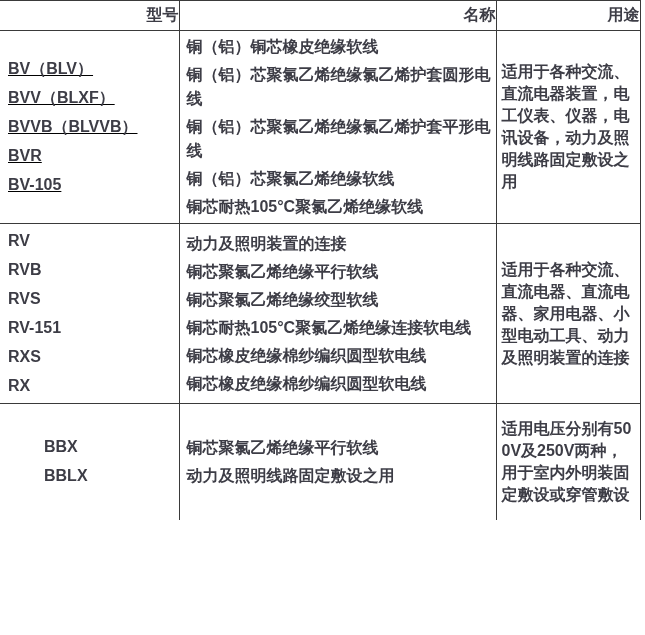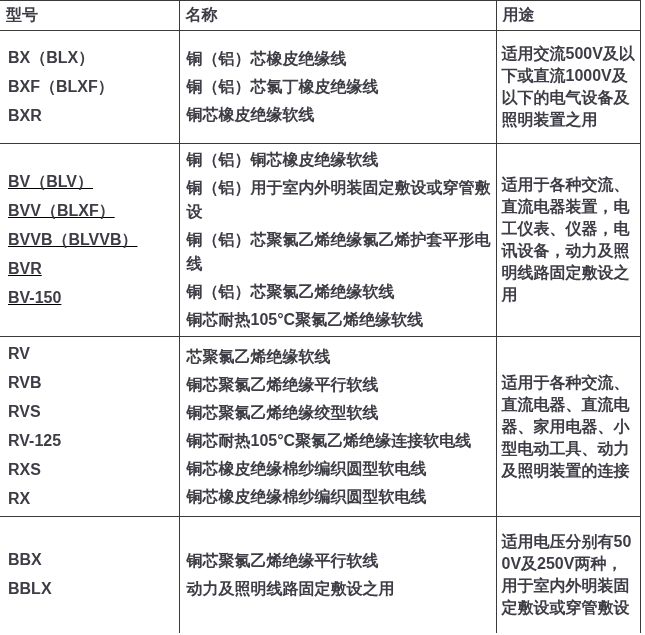--- a/index.html
+++ b/index.html
@@ -31,21 +31,21 @@
     background:var(--bg-color);
   }
   
   tr > *:first-child{border-left:none;}
   tbody tr:last-child > *{border-bottom:none;}
   th{
     height:30px;
     font-size:16px;
     font-weight:700;
     color:var(--text-color);
-    text-align:left;
+    text-align:right;
     padding-left:6px;
   }
   .model-line{
     font-size:16px;
     font-weight:700;
     color:var(--text-color);
     line-height:24px;
     margin:5px 0 5px 8px;
     white-space:nowrap;
   }
@@ -77,76 +77,61 @@
     </colgroup>
     <thead>
       <tr>
         <th>型号</th>
         <th>名称</th>
         <th>用途</th>
       </tr>
     </thead>
     <tbody id="table-body">
         <tr>
-          <td style="height: 113px;">
-            <div class="model-line">BX（BLX）</div>
-            <div class="model-line">BXF（BLXF）</div>
-            <div class="model-line">BXR</div>
-          </td>
-          <td>
-            <div class="name-line">铜（铝）芯橡皮绝缘线</div>
-            <div class="name-line">铜（铝）芯氯丁橡皮绝缘线</div>
-            <div class="name-line">铜芯橡皮绝缘软线</div>
-          </td>
-          <td>
-            <div class="use-text">适用交流500V及以下或直流1000V及以下的电气设备及照明装置之用</div>
-          </td>
-        </tr>
-        <tr>
           <td style="height: 193px; text-decoration: underline;">
             <div class="model-line">BV（BLV）</div>
             <div class="model-line">BVV（BLXF）</div>
             <div class="model-line">BVVB（BLVVB）</div>
             <div class="model-line">BVR</div>
-            <div class="model-line">BV-150</div>
+            <div class="model-line">BV-105</div>
           </td>
           <td>
             <div class="name-line">铜（铝）铜芯橡皮绝缘软线</div>
-            <div class="name-line">铜（铝）用于室内外明装固定敷设或穿管敷设</div>
+            <div class="name-line">铜（铝）芯聚氯乙烯绝缘氯乙烯护套圆形电线</div>
             <div class="name-line">铜（铝）芯聚氯乙烯绝缘氯乙烯护套平形电线</div>
             <div class="name-line">铜（铝）芯聚氯乙烯绝缘软线</div>
             <div class="name-line">铜芯耐热105°C聚氯乙烯绝缘软线</div>
           </td>
           <td>
             <div class="use-text">适用于各种交流、直流电器装置，电工仪表、仪器，电讯设备，动力及照明线路固定敷设之用</div>
           </td>
         </tr>
         <tr>
           <td style="height: 170px;">
             <div class="model-line">RV</div>
             <div class="model-line">RVB</div>
             <div class="model-line">RVS</div>
-            <div class="model-line">RV-125</div>
+            <div class="model-line">RV-151</div>
             <div class="model-line">RXS</div>
             <div class="model-line">RX</div>
           </td>
           <td>
-            <div class="name-line">芯聚氯乙烯绝缘软线</div>
+            <div class="name-line">动力及照明装置的连接</div>
             <div class="name-line">铜芯聚氯乙烯绝缘平行软线</div>
             <div class="name-line">铜芯聚氯乙烯绝缘绞型软线</div>
             <div class="name-line">铜芯耐热105°C聚氯乙烯绝缘连接软电线</div>
             <div class="name-line">铜芯橡皮绝缘棉纱编织圆型软电线</div>
             <div class="name-line">铜芯橡皮绝缘棉纱编织圆型软电线</div>
           </td>
           <td>
             <div class="use-text">适用于各种交流、直流电器、直流电器、家用电器、小型电动工具、动力及照明装置的连接</div>
           </td>
         </tr>
         <tr>
-          <td style="height: 116px;">
+          <td style="height: 116px; padding-left: 36px;">
             <div class="model-line">BBX</div>
             <div class="model-line">BBLX</div>
           </td>
           <td>
             <div class="name-line">铜芯聚氯乙烯绝缘平行软线</div>
             <div class="name-line">动力及照明线路固定敷设之用</div>
           </td>
           <td>
             <div class="use-text">适用电压分别有500V及250V两种，用于室内外明装固定敷设或穿管敷设</div>
           </td>

